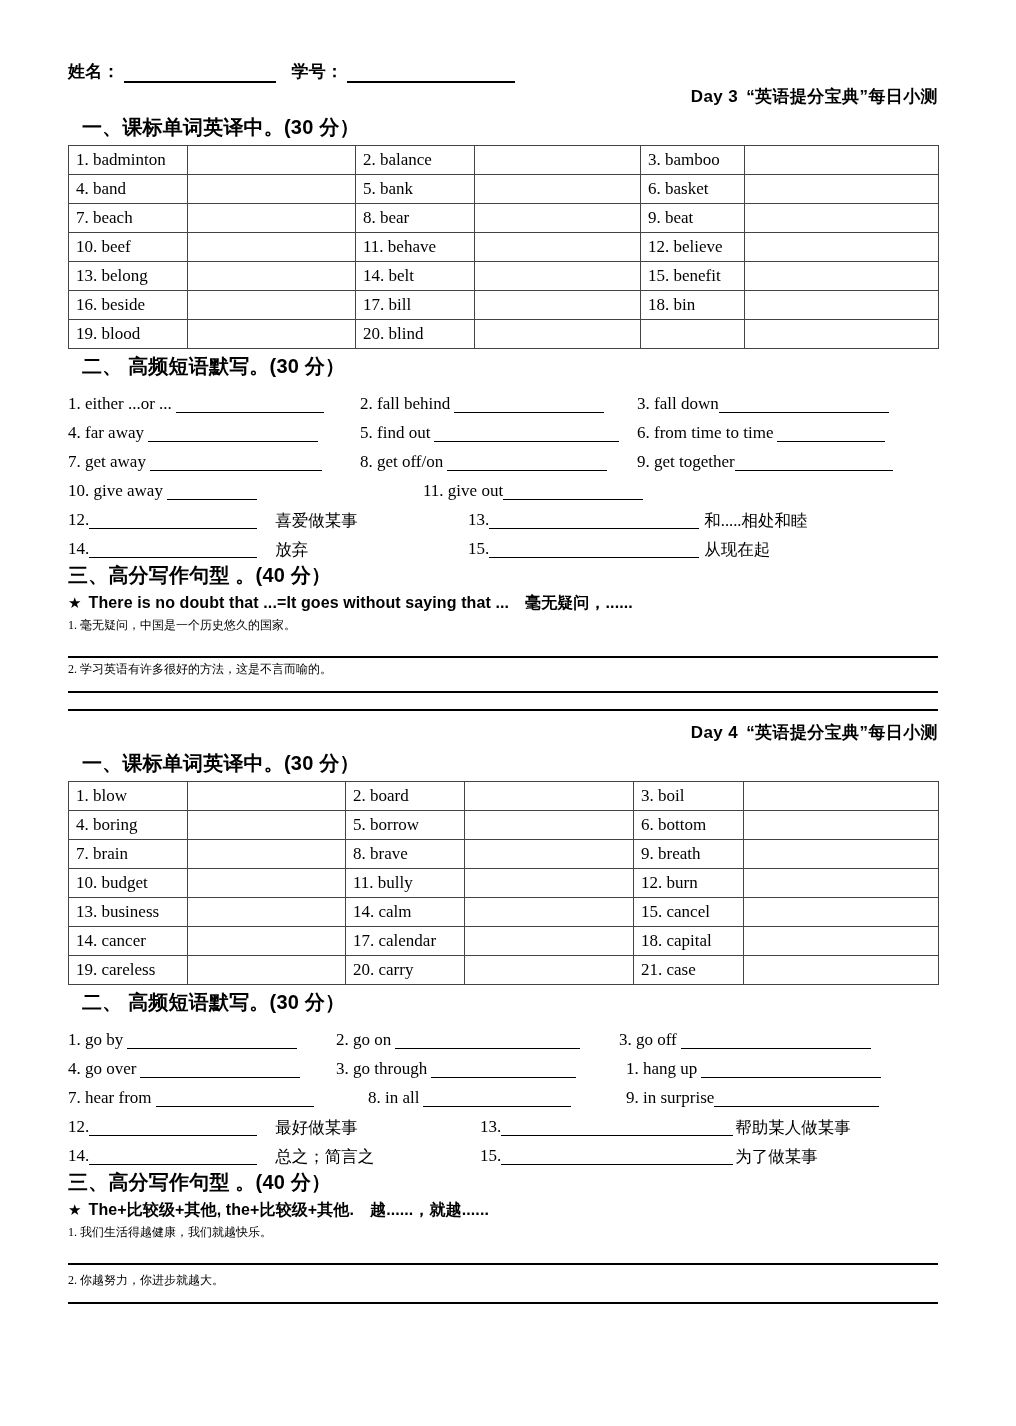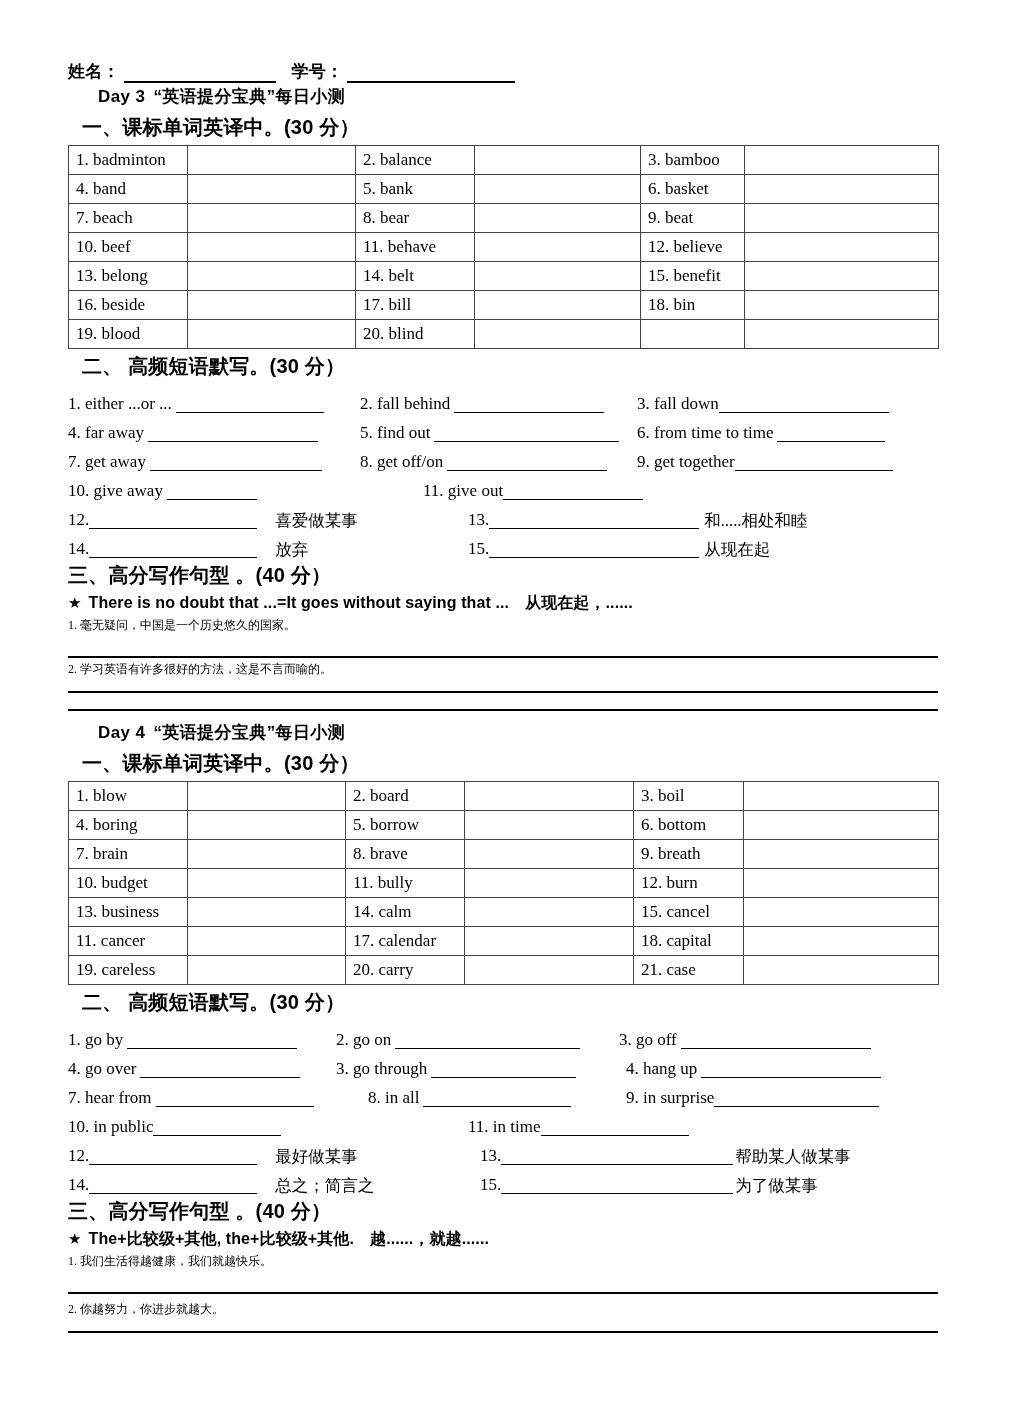--- a/index.html
+++ b/index.html
@@ -42,21 +42,21 @@
   .namerow .fill {
     display: inline-block;
     border-bottom: 2px solid #000;
     height: 15px;
   }
   .fill-name { width: 152px; margin: 0 16px 0 4px; }
   .fill-id   { width: 168px; margin: 0 0 0 4px; }
 
   
   .day-title {
-    text-align: left;
+    text-align: right;
     font-family: "Liberation Sans", "DejaVu Sans", sans-serif;
     font-weight: bold;
     font-size: 17px;
     letter-spacing: .4px;
     margin: 0 0 6px 0;
     padding-left: 30px;
   }
   .day-title .daynum { margin-right: 8px; }
 
   
@@ -325,21 +325,21 @@
       <span class="phrase-item">
         <span class="txt" style="padding-right:0">15.</span>
         <span class="blank" style="width:210px"></span>
         <span class="cn">从现在起</span>
       </span>
     </div>
 
     <div class="sec-head flush" style="margin-top:4px">三、高分写作句型 。(40 分）</div>
 
     <div class="pattern">
-      <span class="star">★</span><span>There is no doubt that ...=It goes without saying that ...</span><span class="cn">从现在起，......</span>
+      <span class="star">★</span><span>There is no doubt that ...=It goes without saying that ...</span><span class="cn">毫无疑问，......</span>
     </div>
 
     <div class="sentence">1. 毫无疑问，中国是一个历史悠久的国家。</div>
     <div class="rule"></div>
 
     <div class="sentence" style="margin-top:4px">2. 学习英语有许多很好的方法，这是不言而喻的。</div>
     <div class="rule gap-sm"></div>
 
     <div class="sep"></div>
 
@@ -393,21 +393,21 @@
         </tr>
         <tr>
           <td>13. business</td>
           <td></td>
           <td>14. calm</td>
           <td></td>
           <td>15. cancel</td>
           <td></td>
         </tr>
         <tr>
-          <td>11. cancer</td>
+          <td>14. cancer</td>
           <td></td>
           <td>17. calendar</td>
           <td></td>
           <td>18. capital</td>
           <td></td>
         </tr>
         <tr>
           <td>19. careless</td>
           <td></td>
           <td>20. carry</td>
@@ -438,50 +438,40 @@
     <div class="phrase-row">
       <span class="phrase-item" style="width:268px">
         <span class="txt">4. go over</span>
         <span class="blank" style="width:160px"></span>
       </span>
       <span class="phrase-item" style="width:290px">
         <span class="txt">3. go through</span>
         <span class="blank" style="width:145px"></span>
       </span>
       <span class="phrase-item">
-        <span class="txt">4. hang up</span>
+        <span class="txt">1. hang up</span>
         <span class="blank" style="width:180px"></span>
       </span>
     </div>
 
     <div class="phrase-row">
       <span class="phrase-item" style="width:300px">
         <span class="txt">7. hear from</span>
         <span class="blank" style="width:158px"></span>
       </span>
       <span class="phrase-item" style="width:258px">
         <span class="txt">8. in all</span>
         <span class="blank" style="width:148px"></span>
       </span>
       <span class="phrase-item">
         <span class="txt" style="padding-right:0">9. in surprise</span>
         <span class="blank" style="width:165px"></span>
       </span>
     </div>
 
-    <div class="phrase-row">
-      <span class="phrase-item" style="width:400px">
-        <span class="txt" style="padding-right:0">10. in public</span>
-        <span class="blank" style="width:128px"></span>
-      </span>
-      <span class="phrase-item">
-        <span class="txt" style="padding-right:0">11. in time</span>
-        <span class="blank" style="width:148px"></span>
-      </span>
-    </div>
 
     <div class="phrase-row">
       <span class="phrase-item" style="width:412px">
         <span class="txt" style="padding-right:0">12.</span>
         <span class="blank" style="width:168px"></span>
         <span class="cn" style="padding-left:18px">最好做某事</span>
       </span>
       <span class="phrase-item">
         <span class="txt" style="padding-right:0">13.</span>
         <span class="blank" style="width:232px"></span>

